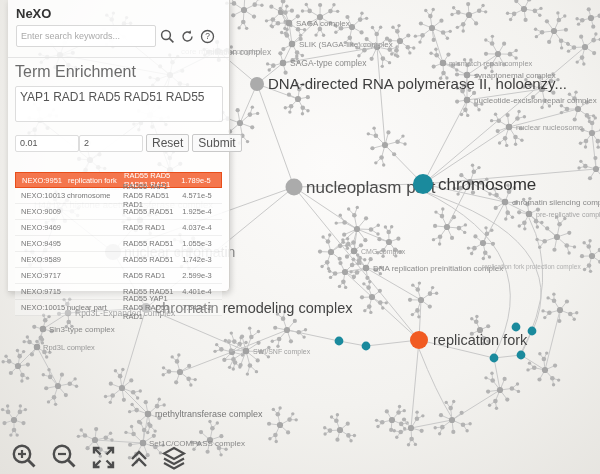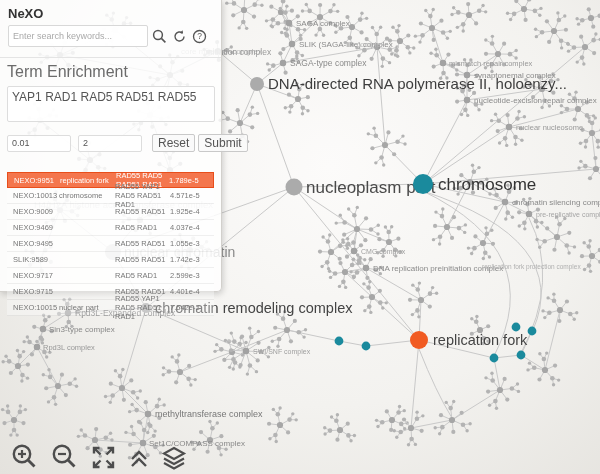--- a/index.html
+++ b/index.html
@@ -4,21 +4,21 @@
 <style>
   html,body{margin:0;padding:0;}
   body{
     width:600px;height:474px;position:relative;overflow:hidden;
     font-family:"Liberation Sans",sans-serif;
     background:radial-gradient(ellipse at 55% 35%, #fcfbfa 0%, #f3f2ef 55%, #e4e2dd 100%);
   }
   svg.net{position:absolute;left:0;top:0;z-index:1;}
   
   .panel{
-    position:absolute;left:0;top:0;width:222px;height:292px;z-index:2;
+    position:absolute;left:8px;top:0;width:222px;height:292px;z-index:2;
     background:rgba(255,255,255,0.82);
     border-right:1px solid #d2d0cc;border-bottom:1px solid #d2d0cc;
     border-radius:0 0 5px 0;
     box-shadow:1px 2px 6px rgba(0,0,0,0.18);
     box-sizing:border-box;padding:4px 0 0 0;
   }
   .panel *{box-sizing:border-box;}
   .app-title{font-size:13px;font-weight:bold;color:#333;padding:2px 8px 4px 8px;}
   .search-row{display:flex;align-items:center;padding:0 6px 0 8px;}
   .search-input{
@@ -36,33 +36,33 @@
   .radio-label{color:#444;}
   .enrich-section{margin-top:10px;border-top:1px solid #e4e4e4;padding:5px 7px 0 7px;}
   .enrich-heading{font-size:16px;color:#6b6b6b;margin:0 0 5px 0;font-weight:normal;}
   .gene-textarea{
     width:208px;height:36px;border:1px solid #ddd;border-radius:2px;resize:none;
     font-size:12px;color:#555;padding:3px 4px;background:rgba(255,255,255,0.85);outline:none;
     font-family:"Liberation Sans",sans-serif;
   }
   .param-row{display:flex;align-items:center;margin-top:8px;}
   .param-input{width:64px;height:17px;border:1px solid #ddd;border-radius:2px;font-size:9px;
-    color:#555;padding:0 4px;margin-right:7px;background:rgba(255,255,255,0.85);outline:none;
+    color:#555;padding:0 4px;background:rgba(255,255,255,0.85);outline:none;
     font-family:"Liberation Sans",sans-serif;}
   .small-btn{height:18px;border:1px solid #c9c9c9;border-radius:2px;background:rgba(250,250,250,0.9);
     font-size:12px;color:#555;padding:0 5px;margin-left:3px;cursor:pointer;
     font-family:"Liberation Sans",sans-serif;}
   .results{margin-top:20px;font-size:7.5px;color:#777;}
   .result-row{display:flex;align-items:center;height:16px;border-bottom:1px solid rgba(0,0,0,0.06);
     background:rgba(255,255,255,0.35);padding:0 6px;cursor:pointer;}
   .result-row.hl{background:#f4764d;border:1.5px solid #e84e1b;color:#fff;}
   .col-id{width:46px;flex:none;}
   .col-term{width:56px;flex:none;}
   .col-genes{flex:1;}
-  .col-pval{width:38px;flex:none;text-align:left;}
+  .col-pval{width:38px;flex:none;text-align:center;}
   
   .toolbar{position:absolute;left:10px;bottom:3px;z-index:3;display:flex;align-items:flex-end;}
   .tool-btn{border:none;background:transparent;padding:0;margin-right:11px;cursor:pointer;
     display:flex;align-items:center;justify-content:center;}
 </style>
 </head>
 <body>
 
 <svg class="net" width="600" height="474" viewBox="0 0 600 474" xmlns="http://www.w3.org/2000/svg">
     <line x1="294" y1="187" x2="257" y2="84" stroke="#c9c9c9" stroke-width="1"></line>
@@ -2103,21 +2103,21 @@
           <span class="col-genes">RAD5 RAD1</span>
           <span class="col-pval">4.037e-4</span>
         </div>
         <div class="result-row">
           <span class="col-id">NEXO:9495</span>
           <span class="col-term"></span>
           <span class="col-genes">RAD55 RAD51</span>
           <span class="col-pval">1.055e-3</span>
         </div>
         <div class="result-row">
-          <span class="col-id">SLIK:9589</span>
+          <span class="col-id">NEXO:9589</span>
           <span class="col-term"></span>
           <span class="col-genes">RAD55 RAD51</span>
           <span class="col-pval">1.742e-3</span>
         </div>
         <div class="result-row">
           <span class="col-id">NEXO:9717</span>
           <span class="col-term"></span>
           <span class="col-genes">RAD5 RAD1</span>
           <span class="col-pval">2.599e-3</span>
         </div>

